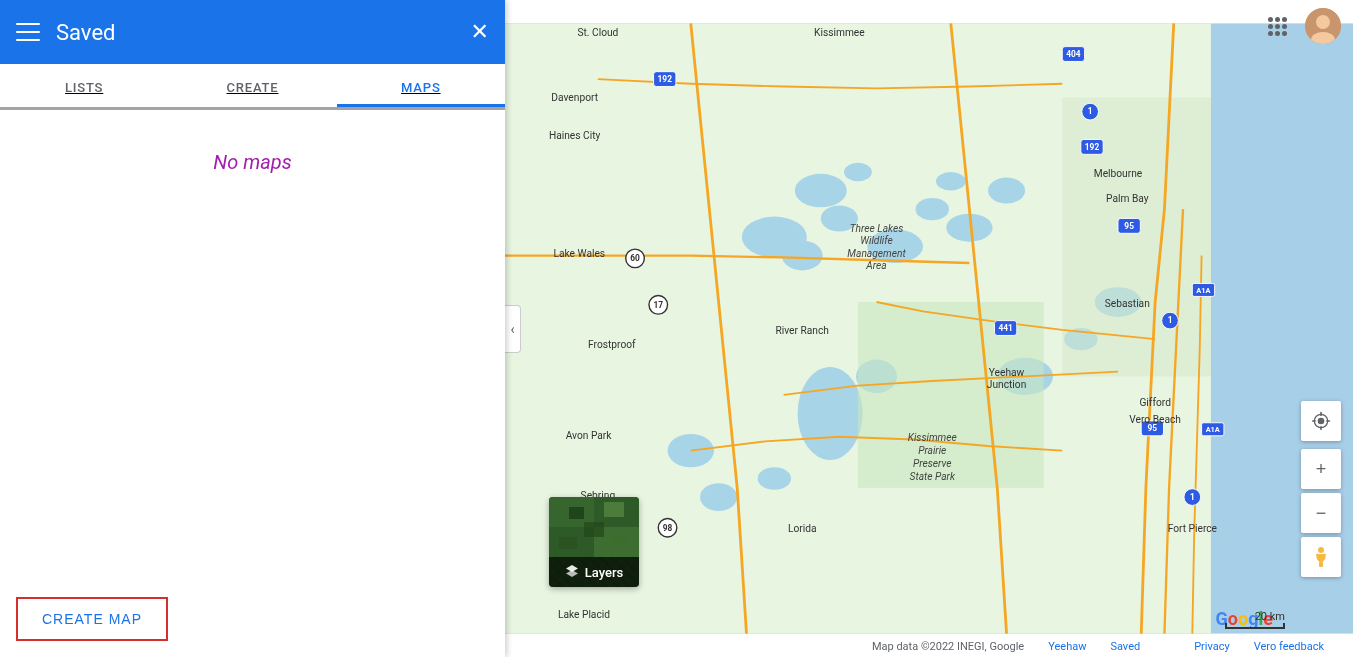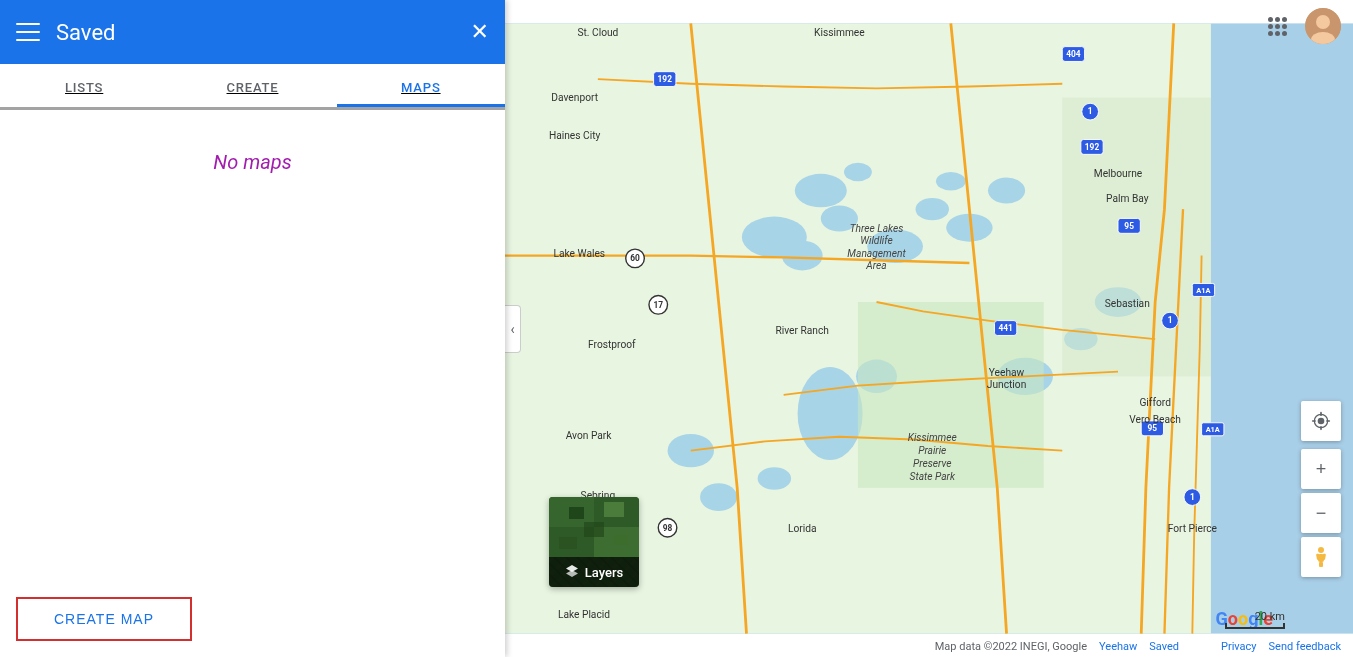--- a/index.html
+++ b/index.html
@@ -110,21 +110,21 @@
       flex-shrink: 0;
     }
 
     #create-map-button {
       border: 2px solid #d32f2f;
       background: #fff;
       color: #1a73e8;
       font-size: 14px;
       font-weight: 500;
       letter-spacing: 1px;
-      padding: 12px 36px;
+      padding: 12px 24px;
       cursor: pointer;
       display: inline-block;
     }
 
     
     #map-area {
       flex: 1;
       position: relative;
       overflow: hidden;
       height: 657px;
@@ -284,23 +284,23 @@
     .google-g { color: #4285F4; }
     .google-o1 { color: #EA4335; }
     .google-o2 { color: #FBBC05; }
     .google-g2 { color: #4285F4; }
     .google-l { color: #34A853; }
     .google-e { color: #EA4335; }
 
     #bottom-links {
       position: absolute;
       bottom: 4px;
-      right: 12px;
-      display: flex;
-      gap: 12px;
+      right: 29px;
+      display: flex;
+      gap: 24px;
       font-size: 11px;
       color: #5f6368;
       z-index: 5;
       text-align: right;
     }
 
     #bottom-links span { cursor: pointer; }
 
     #scale-bar {
       position: absolute;
@@ -621,15 +621,15 @@
     <span id="scale-label">20 km</span>
     <div id="scale-line"></div>
   </div>
 
   
   <div id="bottom-links">
     <span>Map data ©2022 INEGI, Google</span>
     <span style="color:#1a73e8;">Yeehaw</span>
     <span style="color:#1a73e8;">Saved</span>
     <span style="color:#1a73e8;margin-left:30px;">Privacy</span>
-    <span style="color:#1a73e8;">Send feedback</span>
+    <span style="color:#1a73e8;">Vero feedback</span>
   </div>
 </div>
 
 </body></html>

